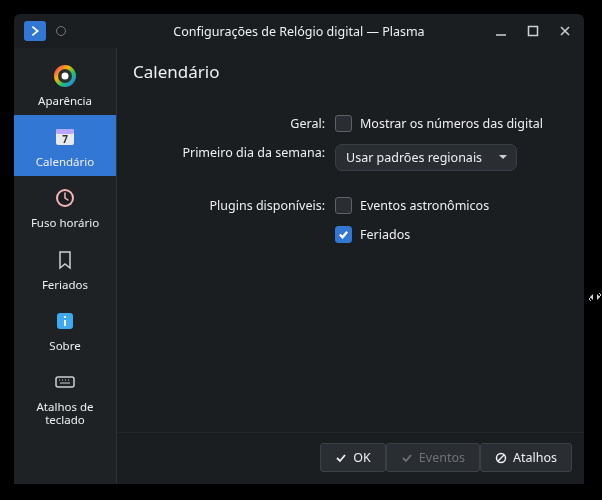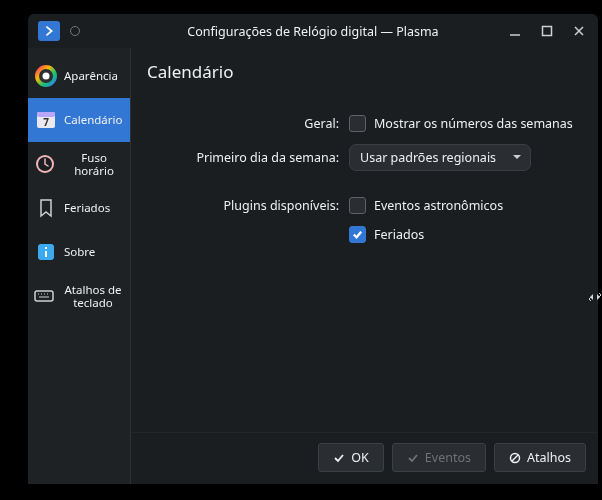--- a/index.html
+++ b/index.html
@@ -1,20 +1,20 @@
 <!DOCTYPE html>
 <html><head>
 <meta charset="utf-8">
 <style>
   * { box-sizing: border-box; margin: 0; padding: 0; }
   html, body { width: 602px; height: 500px; overflow: hidden; }
   body { background: #000; font-family: "Noto Sans", "Segoe UI", sans-serif; font-size: 13px; color: #eff0f1; }
   .window {
     position: absolute;
-    left: 28px; top: 14px; width: 570px; height: 470px;
+    left: 14px; top: 14px; width: 570px; height: 470px;
     background: #1b1e20;
     border-radius: 6px;
     box-shadow: 0 4px 24px rgba(0,0,0,0.6);
     display: flex; flex-direction: column;
   }
   
   .titlebar {
     height: 34px; display: flex; align-items: center;
     padding: 0 10px; position: relative;
   }
@@ -35,37 +35,37 @@
 
   
   .body { flex: 1; display: flex; min-height: 0; }
 
   
   .sidebar {
     width: 103px; background: #1f2225; border-right: 1px solid #2e3236;
     display: flex; flex-direction: column; padding-top: 6px;
   }
   .side-item {
-    display: flex; flex-direction: row; align-items: center;
+    display: flex; flex-direction: column; align-items: center;
     gap: 4px; padding: 8px 4px 8px; cursor: pointer; text-align: center;
     font-size: 11.5px; line-height: 1.15; color: #eff0f1;
   }
   .side-item.selected { background: #3377d4; }
   .ico-slot { width: 28px; height: 28px; display: flex; align-items: center; justify-content: center; }
   .ico-slot svg { width: 24px; height: 24px; }
   .side-item .label { max-width: 90px; }
 
   
   .main { flex: 1; display: flex; flex-direction: column; background: #1b1e20; }
   .main-header {
     font-size: 17px; font-weight: 400; padding: 12px 16px 10px;
   }
   .form-area { flex: 1; padding-top: 18px; }
   .form-row {
-    display: flex; align-items: center; gap: 10px;
+    display: flex; align-items: flex-start; gap: 10px;
     padding: 4px 18px 4px 0; margin-bottom: 4px;
   }
   .form-row .lbl { width: 208px; text-align: right; color: #eff0f1; font-size: 12.5px; }
   .form-row .ctrl { display: flex; align-items: center; gap: 8px; }
   .form-spacer { height: 14px; }
 
   .checkbox {
     width: 17px; height: 17px; border: 1px solid #5e6266; border-radius: 3px;
     background: #2a2e32; display: inline-flex; align-items: center; justify-content: center;
     cursor: pointer;
@@ -79,21 +79,21 @@
     display: flex; align-items: center; gap: 12px;
     background: #2a2e32; border: 1px solid #3a3f44; border-radius: 7px;
     padding: 4px 8px 4px 10px; min-width: 182px; cursor: pointer;
     font-size: 12.5px;
   }
   .combo .caret { margin-left: auto; }
   .combo .caret svg { width: 10px; height: 10px; fill: #cfcfcf; }
 
   
   .footer {
-    display: flex; gap: 8px; justify-content: flex-end;
+    display: flex; justify-content: flex-end;
     padding: 10px 12px 12px; border-top: 1px solid rgba(255,255,255,0.04);
   }
   .btn {
     display: flex; align-items: center; gap: 6px;
     background: #2a2e32; border: 1px solid #3b4045; border-radius: 3px;
     padding: 5px 14px; font-size: 12.5px; cursor: pointer; color: #eff0f1;
   }
   .btn.disabled { color: #6e7276; cursor: default; }
   .btn svg { width: 12px; height: 12px; }
 
@@ -214,21 +214,21 @@
 
     <div class="main">
       <div class="main-header">Calendário</div>
 
       <div class="form-area">
 
         <div class="form-row">
           <div class="lbl">Geral:</div>
           <div class="ctrl">
             <span class="checkbox"></span>
-            <span class="chk-label">Mostrar os números das semanas</span>
+            <span class="chk-label">Mostrar os números das digital</span>
           </div>
         </div>
 
         <div class="form-row">
           <div class="lbl">Primeiro dia da semana:</div>
           <div class="ctrl">
             <div class="combo">
               <span>Usar padrões regionais</span>
               <span class="caret">
                 <svg viewBox="0 0 10 10">

